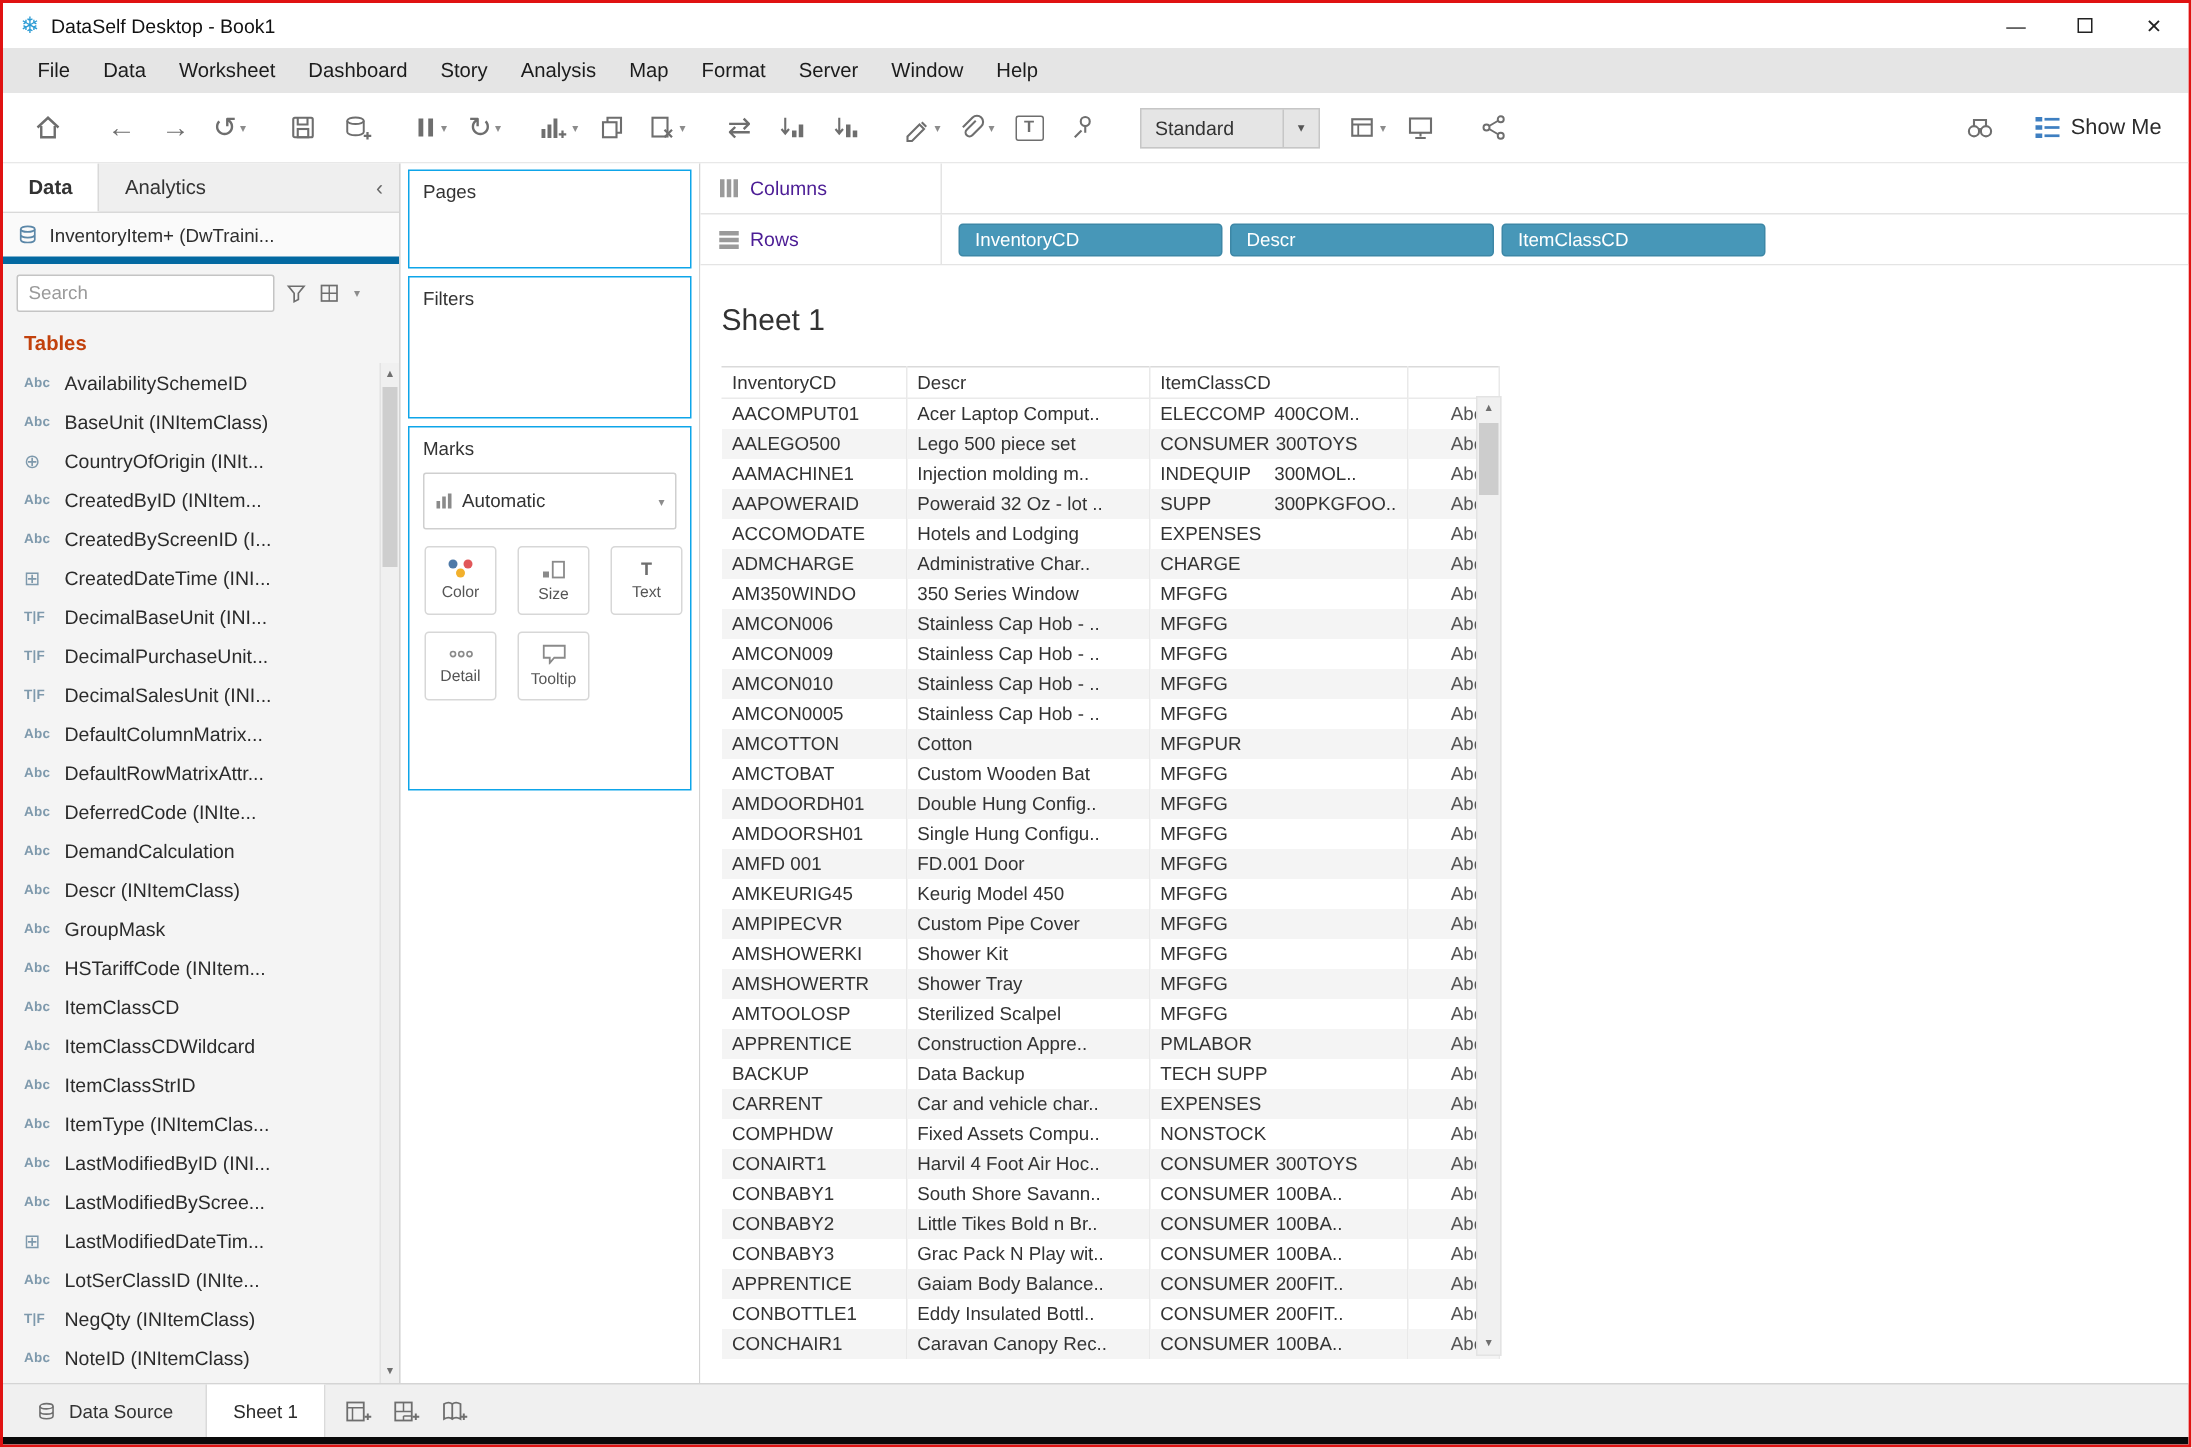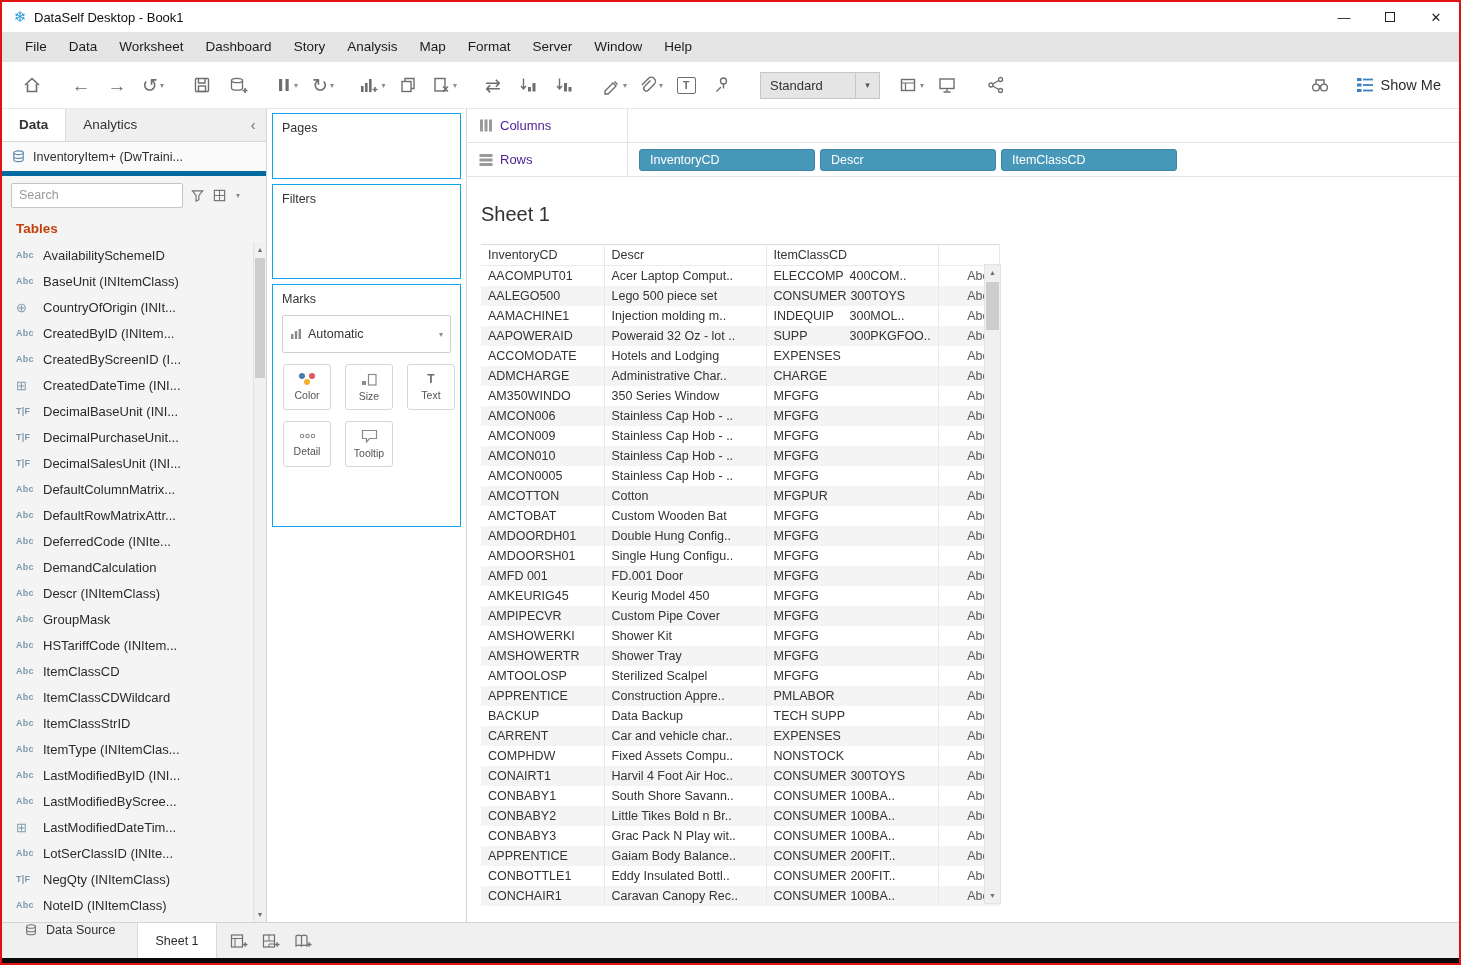--- a/index.html
+++ b/index.html
@@ -85,21 +85,21 @@
   .sheet-table th,.sheet-table td{border-right:1px solid #e9e9e9}
   .sheet-table tbody tr:nth-child(even){background:#f4f4f4}
   .c-abc{color:#555;text-align:right;padding-right:10px !important}
   .c-class .cls{display:inline-block;min-width:76px;padding-right:4px}
   .vscroll{position:absolute;top:87px;left:517px;width:17px;height:640px;background:#f0f0f0;border:1px solid #e3e3e3}
   .vscroll .arr.bottom{position:absolute;bottom:0;left:0;right:0}
   .vscroll .thumb{position:absolute;top:17px;left:1px;right:1px;height:48px;background:#cdcdcd}
 
   
   .bottombar{position:absolute;left:0;right:0;bottom:5px;height:36px;background:#f0f0f0;border-top:1px solid #d4d4d4;display:flex;align-items:stretch}
-  .ds-tab{display:flex;gap:8px;padding:0 22px;font-size:12.5px;color:#333;border-right:1px solid #dadada;background:#f0f0f0}
+  .ds-tab{display:flex;align-items:center;gap:8px;padding:0 22px;font-size:12.5px;color:#333;border-right:1px solid #dadada;background:#f0f0f0}
   .sheet-tab{background:#fff;border-right:1px solid #dadada;padding:0 17px;display:flex;align-items:center;font-size:12.5px;color:#2b2b2b}
   .new-btns{display:flex;align-items:center;gap:4px;padding:0 8px}
   .new-btn{width:28px;height:28px;display:flex;align-items:center;justify-content:center}
   .taskbar{position:absolute;bottom:0;left:0;right:0;height:5px;background:#0a0a0a}
 
   svg{display:block}
 </style>
 </head>
 <body>
 

